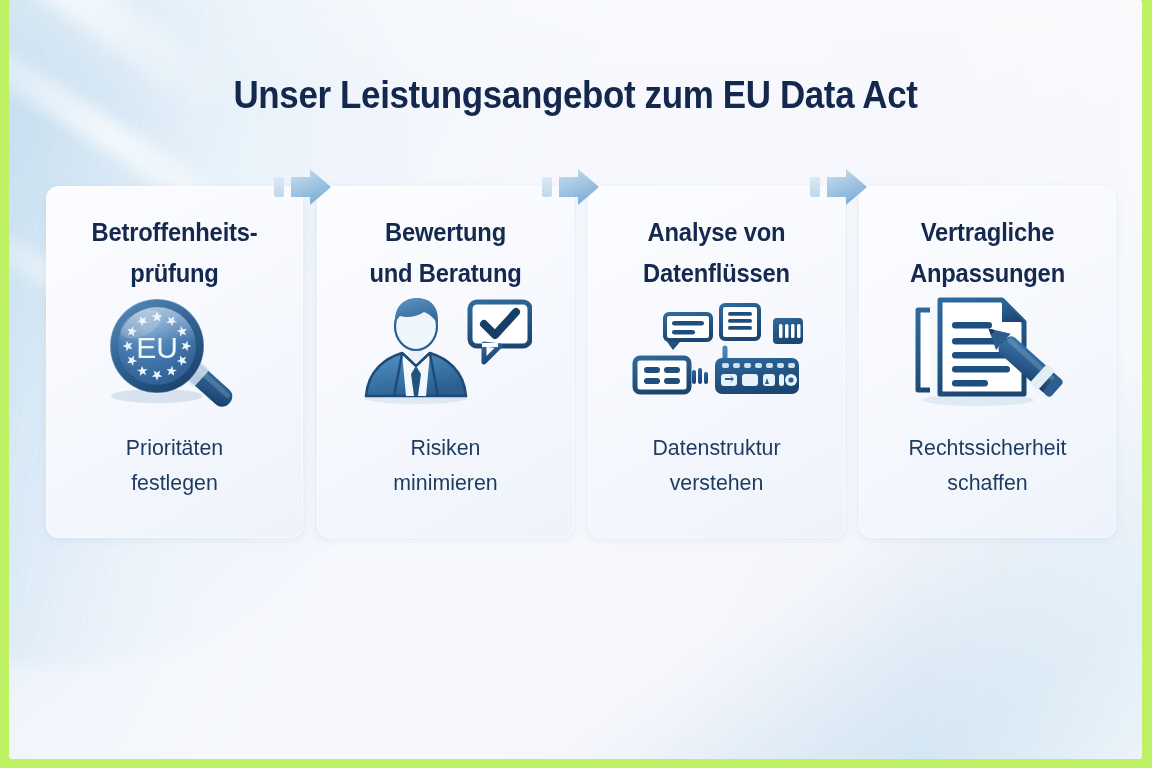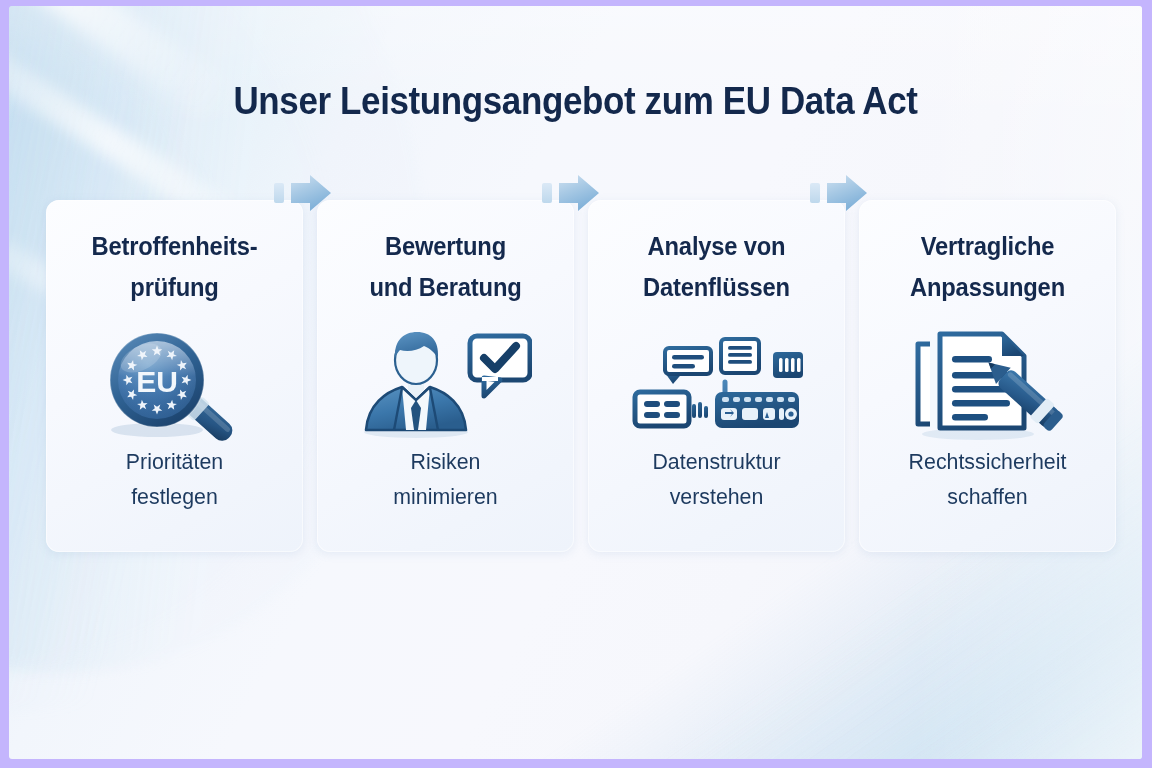--- a/index.html
+++ b/index.html
@@ -10,22 +10,22 @@
     overflow: hidden;
     background: #ffffff;
     font-family: "Liberation Sans", sans-serif;
   }
 
   
   #poster {
     position: relative;
     width: 1152px;
     height: 768px;
-    background: #c4b5fd;
-    padding: 6px 10px 9px 9px;
+    background: #bef264;
+    padding: 0 10px 9px 9px;
   }
 
   #canvas {
     position: relative;
     width: 100%;
     height: 100%;
     overflow: hidden;
     border-radius: 3px;
     background:
       linear-gradient(118deg,
@@ -160,21 +160,21 @@
     color: #13284c;
     font-family: "Liberation Sans", sans-serif;
     transform: scaleX(0.92);
     white-space: nowrap;
   }
 
   
   #cards {
     position: absolute;
     left: 37px;
-    top: 194px;
+    top: 186px;
     width: 1070px;
     height: 352px;
     display: flex;
     justify-content: space-between;
   }
 
   .card {
     position: relative;
     width: 257px;
     height: 100%;
@@ -196,25 +196,24 @@
     font-weight: bold;
     line-height: 41px;
     color: #14294d;
     letter-spacing: -0.2px;
     transform: scaleX(0.95);
   }
 
   .card-icon {
     flex: 1 1 auto;
     display: flex;
-    align-items: flex-end;
+    align-items: flex-start;
     justify-content: center;
     width: 100%;
     margin-top: -2px;
-    font-weight: bold;
   }
 
   .card-sub {
     width: 100%;
     text-align: center;
     font-size: 22px;
     line-height: 35px;
     color: #1d3a5f;
     padding-bottom: 38px;
     transform: scaleX(0.97);

